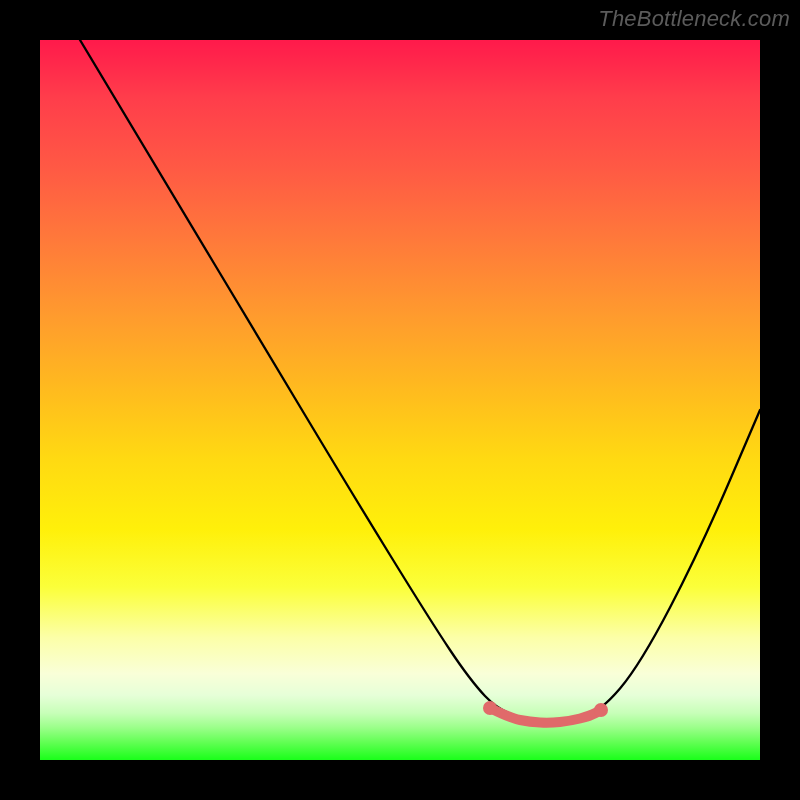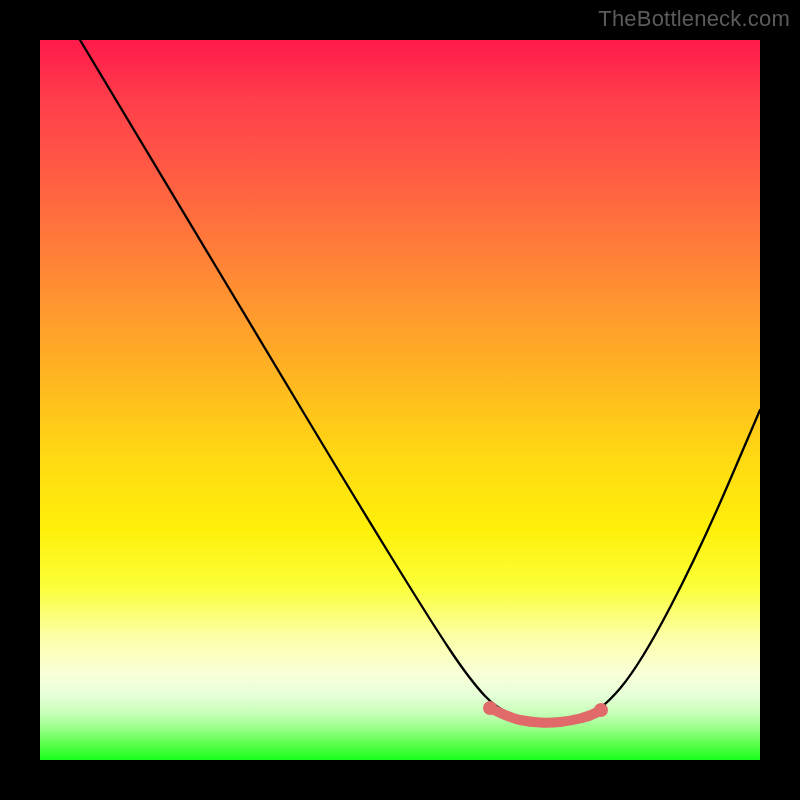--- a/index.html
+++ b/index.html
@@ -53,20 +53,21 @@
   }
   .watermark {
     position: absolute;
     top: 6px;
     right: 10px;
     color: #5b5b5b;
     font-size: 22px;
     font-weight: 500;
     letter-spacing: 0.2px;
     user-select: none;
+    font-style: italic;
   }
 </style>
 </head>
 <body>
 
 <div class="frame">
   <div class="watermark">TheBottleneck.com</div>
 
   <div class="plot-area">
     <svg viewBox="0 0 720 720" preserveAspectRatio="none">

